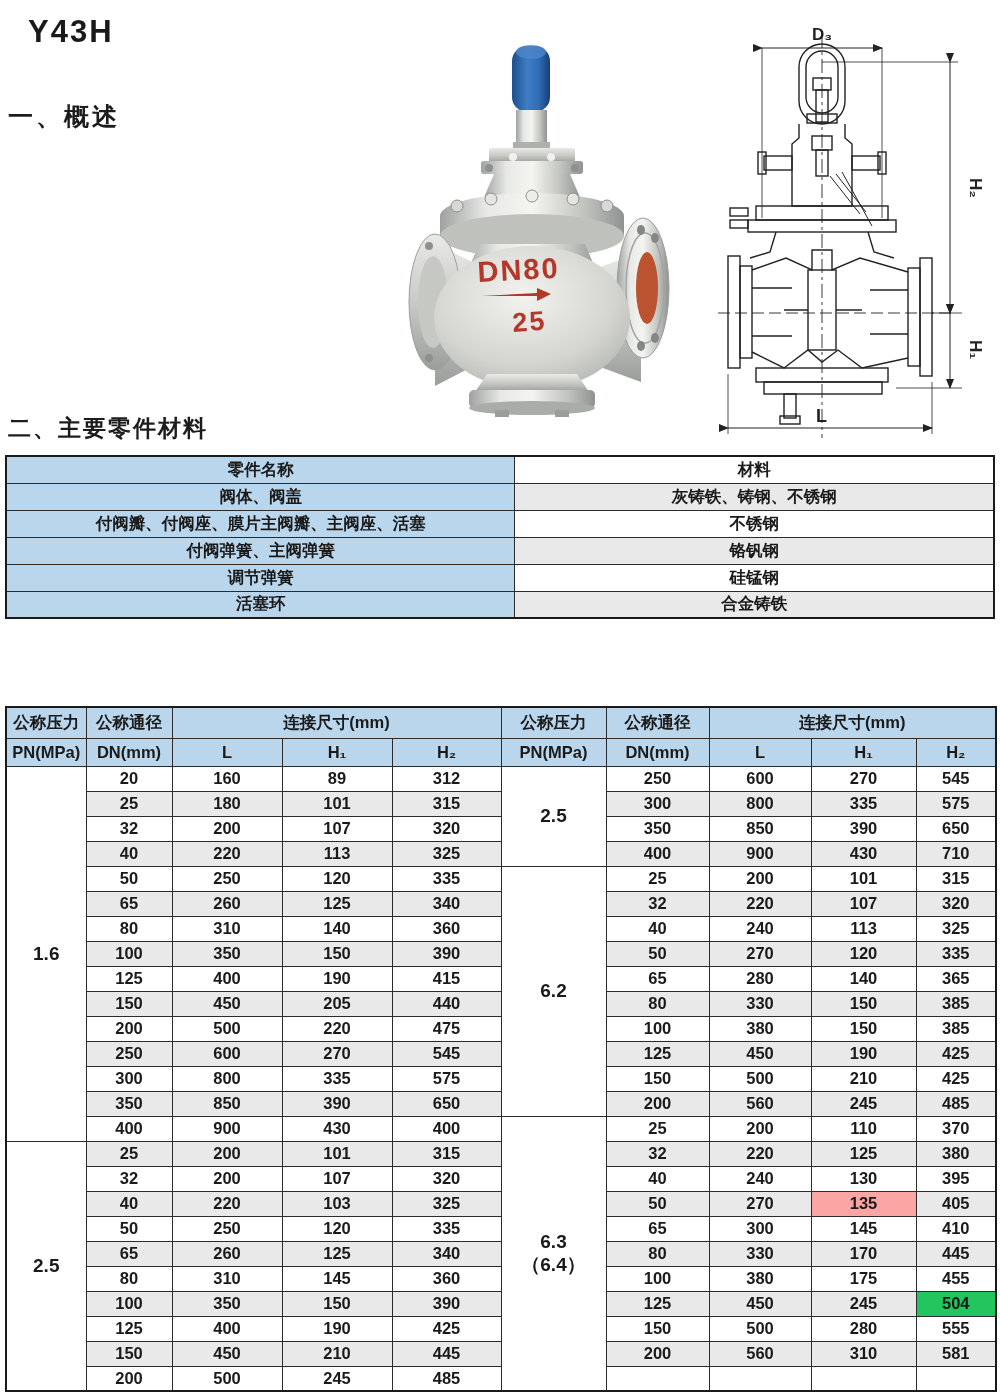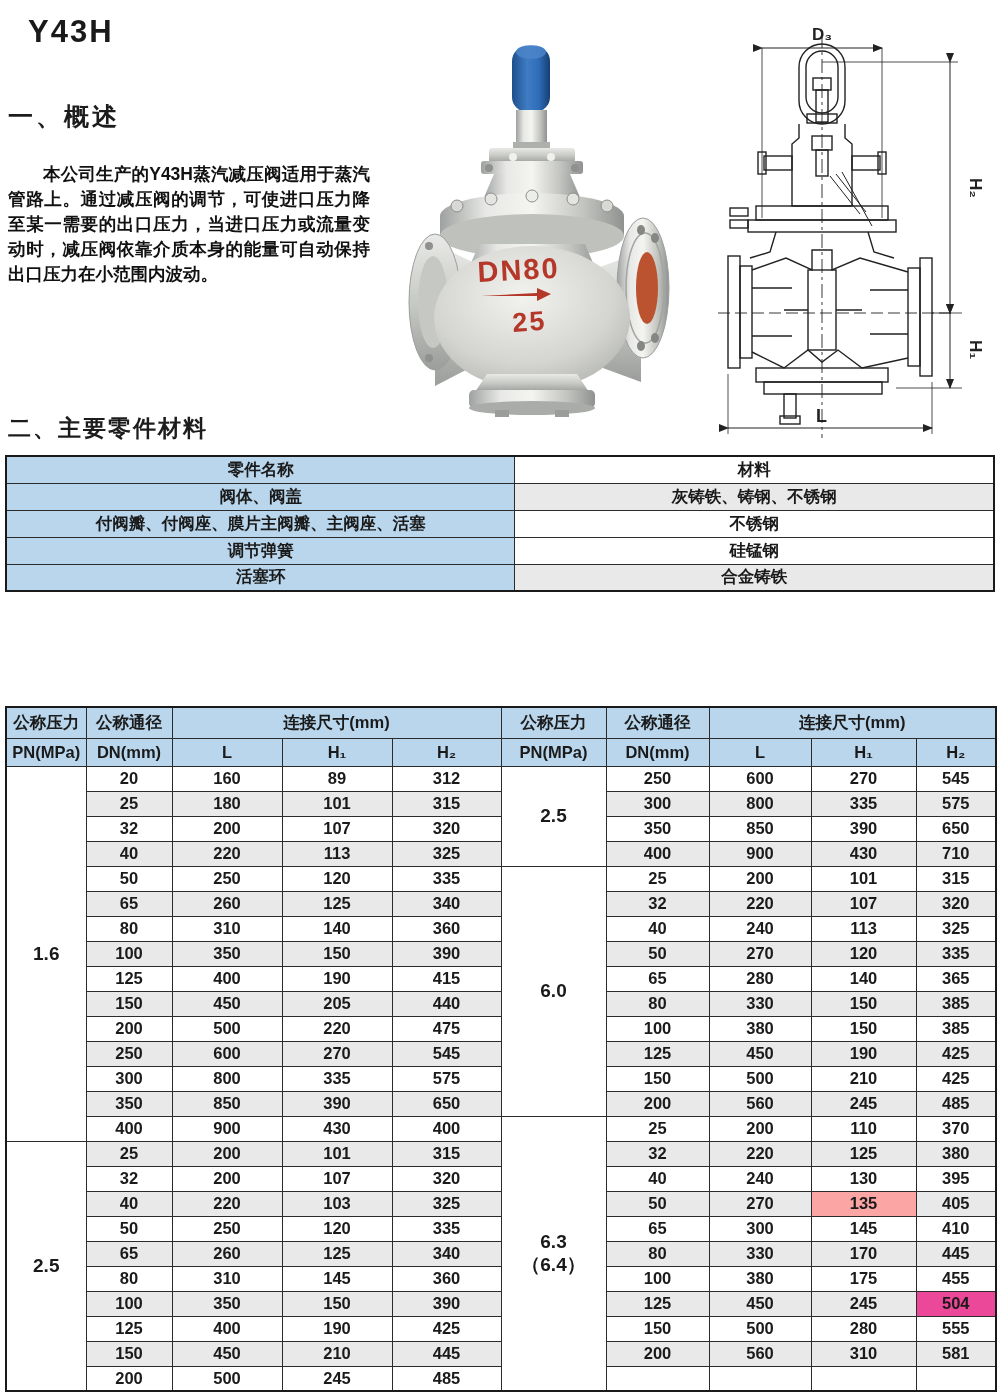--- a/index.html
+++ b/index.html
@@ -38,21 +38,20 @@
   svg text { font-family:"Liberation Sans","DejaVu Sans",sans-serif; }
 </style>
 </head>
 <body>
 
 <div class="page">
 
   <div class="doc-title">Y43H</div>
 
   <div class="sec-head h1">一、概述</div>
-  <p class="overview-text">本公司生产的Y43H蒸汽减压阀适用于蒸汽管路上。通过减压阀的调节，可使进口压力降至某一需要的出口压力，当进口压力或流量变动时，减压阀依靠介质本身的能量可自动保持出口压力在小范围内波动。</p>
 
   <div class="photo-wrap">
     <svg width="305" height="390" viewBox="0 0 305 390">
       <defs>
         <linearGradient id="metalH" x1="0" y1="0" x2="1" y2="0">
           <stop offset="0" stop-color="#9ea1a0"></stop>
             <stop offset="0.25" stop-color="#e8e9e6"></stop>
           <stop offset="0.5" stop-color="#f4f4f1"></stop>
             <stop offset="0.78" stop-color="#c2c4c0"></stop>
           <stop offset="1" stop-color="#8f9290"></stop>
@@ -221,20 +220,24 @@
       </tr>
     </thead>
     <tbody>
         <tr>
           <td style="background: rgb(185, 214, 236);">阀体、阀盖</td>
           <td style="background: rgb(233, 233, 233);">灰铸铁、铸钢、不锈钢</td>
         </tr>
         <tr>
           <td style="background: rgb(185, 214, 236);">付阀瓣、付阀座、膜片主阀瓣、主阀座、活塞</td>
           <td style="background: rgb(255, 255, 255);">不锈钢</td>
+        </tr>
+        <tr>
+          <td style="background: rgb(185, 214, 236);">付阀弹簧、主阀弹簧</td>
+          <td style="background: rgb(233, 233, 233);">铬钒钢</td>
         </tr>
         <tr>
           <td style="background: rgb(185, 214, 236);">调节弹簧</td>
           <td style="background: rgb(255, 255, 255);">硅锰钢</td>
         </tr>
         <tr>
           <td style="background: rgb(185, 214, 236);">活塞环</td>
           <td style="background: rgb(233, 233, 233);">合金铸铁</td>
         </tr>
       </tbody>
@@ -322,21 +325,21 @@
           <td style="background: rgb(233, 233, 233);">900</td>
           <td style="background: rgb(233, 233, 233);">430</td>
           <td style="background: rgb(233, 233, 233);">710</td>
         </tr>
         <tr>
           <td style="background: rgb(255, 255, 255);">50</td>
           <td style="background: rgb(255, 255, 255);">250</td>
           <td style="background: rgb(255, 255, 255);">120</td>
           <td style="background: rgb(255, 255, 255);">335</td>
           <td rowspan="10" class="pn-cell">
-            <div>6.0</div>
+            <div>6.2</div>
           </td>
           <td style="background: rgb(255, 255, 255);">25</td>
           <td style="background: rgb(255, 255, 255);">200</td>
           <td style="background: rgb(255, 255, 255);">101</td>
           <td style="background: rgb(255, 255, 255);">315</td>
         </tr>
         <tr>
           <td style="background: rgb(233, 233, 233);">65</td>
           <td style="background: rgb(233, 233, 233);">260</td>
           <td style="background: rgb(233, 233, 233);">125</td>
@@ -504,21 +507,21 @@
           <td style="background: rgb(255, 255, 255);">455</td>
         </tr>
         <tr>
           <td style="background: rgb(233, 233, 233);">100</td>
           <td style="background: rgb(233, 233, 233);">350</td>
           <td style="background: rgb(233, 233, 233);">150</td>
           <td style="background: rgb(233, 233, 233);">390</td>
           <td style="background: rgb(233, 233, 233);">125</td>
           <td style="background: rgb(233, 233, 233);">450</td>
           <td style="background: rgb(233, 233, 233);">245</td>
-          <td style="background: #ec4899;">504</td>
+          <td style="background: #22c55e;">504</td>
         </tr>
         <tr>
           <td style="background: rgb(255, 255, 255);">125</td>
           <td style="background: rgb(255, 255, 255);">400</td>
           <td style="background: rgb(255, 255, 255);">190</td>
           <td style="background: rgb(255, 255, 255);">425</td>
           <td style="background: rgb(255, 255, 255);">150</td>
           <td style="background: rgb(255, 255, 255);">500</td>
           <td style="background: rgb(255, 255, 255);">280</td>
           <td style="background: rgb(255, 255, 255);">555</td>

